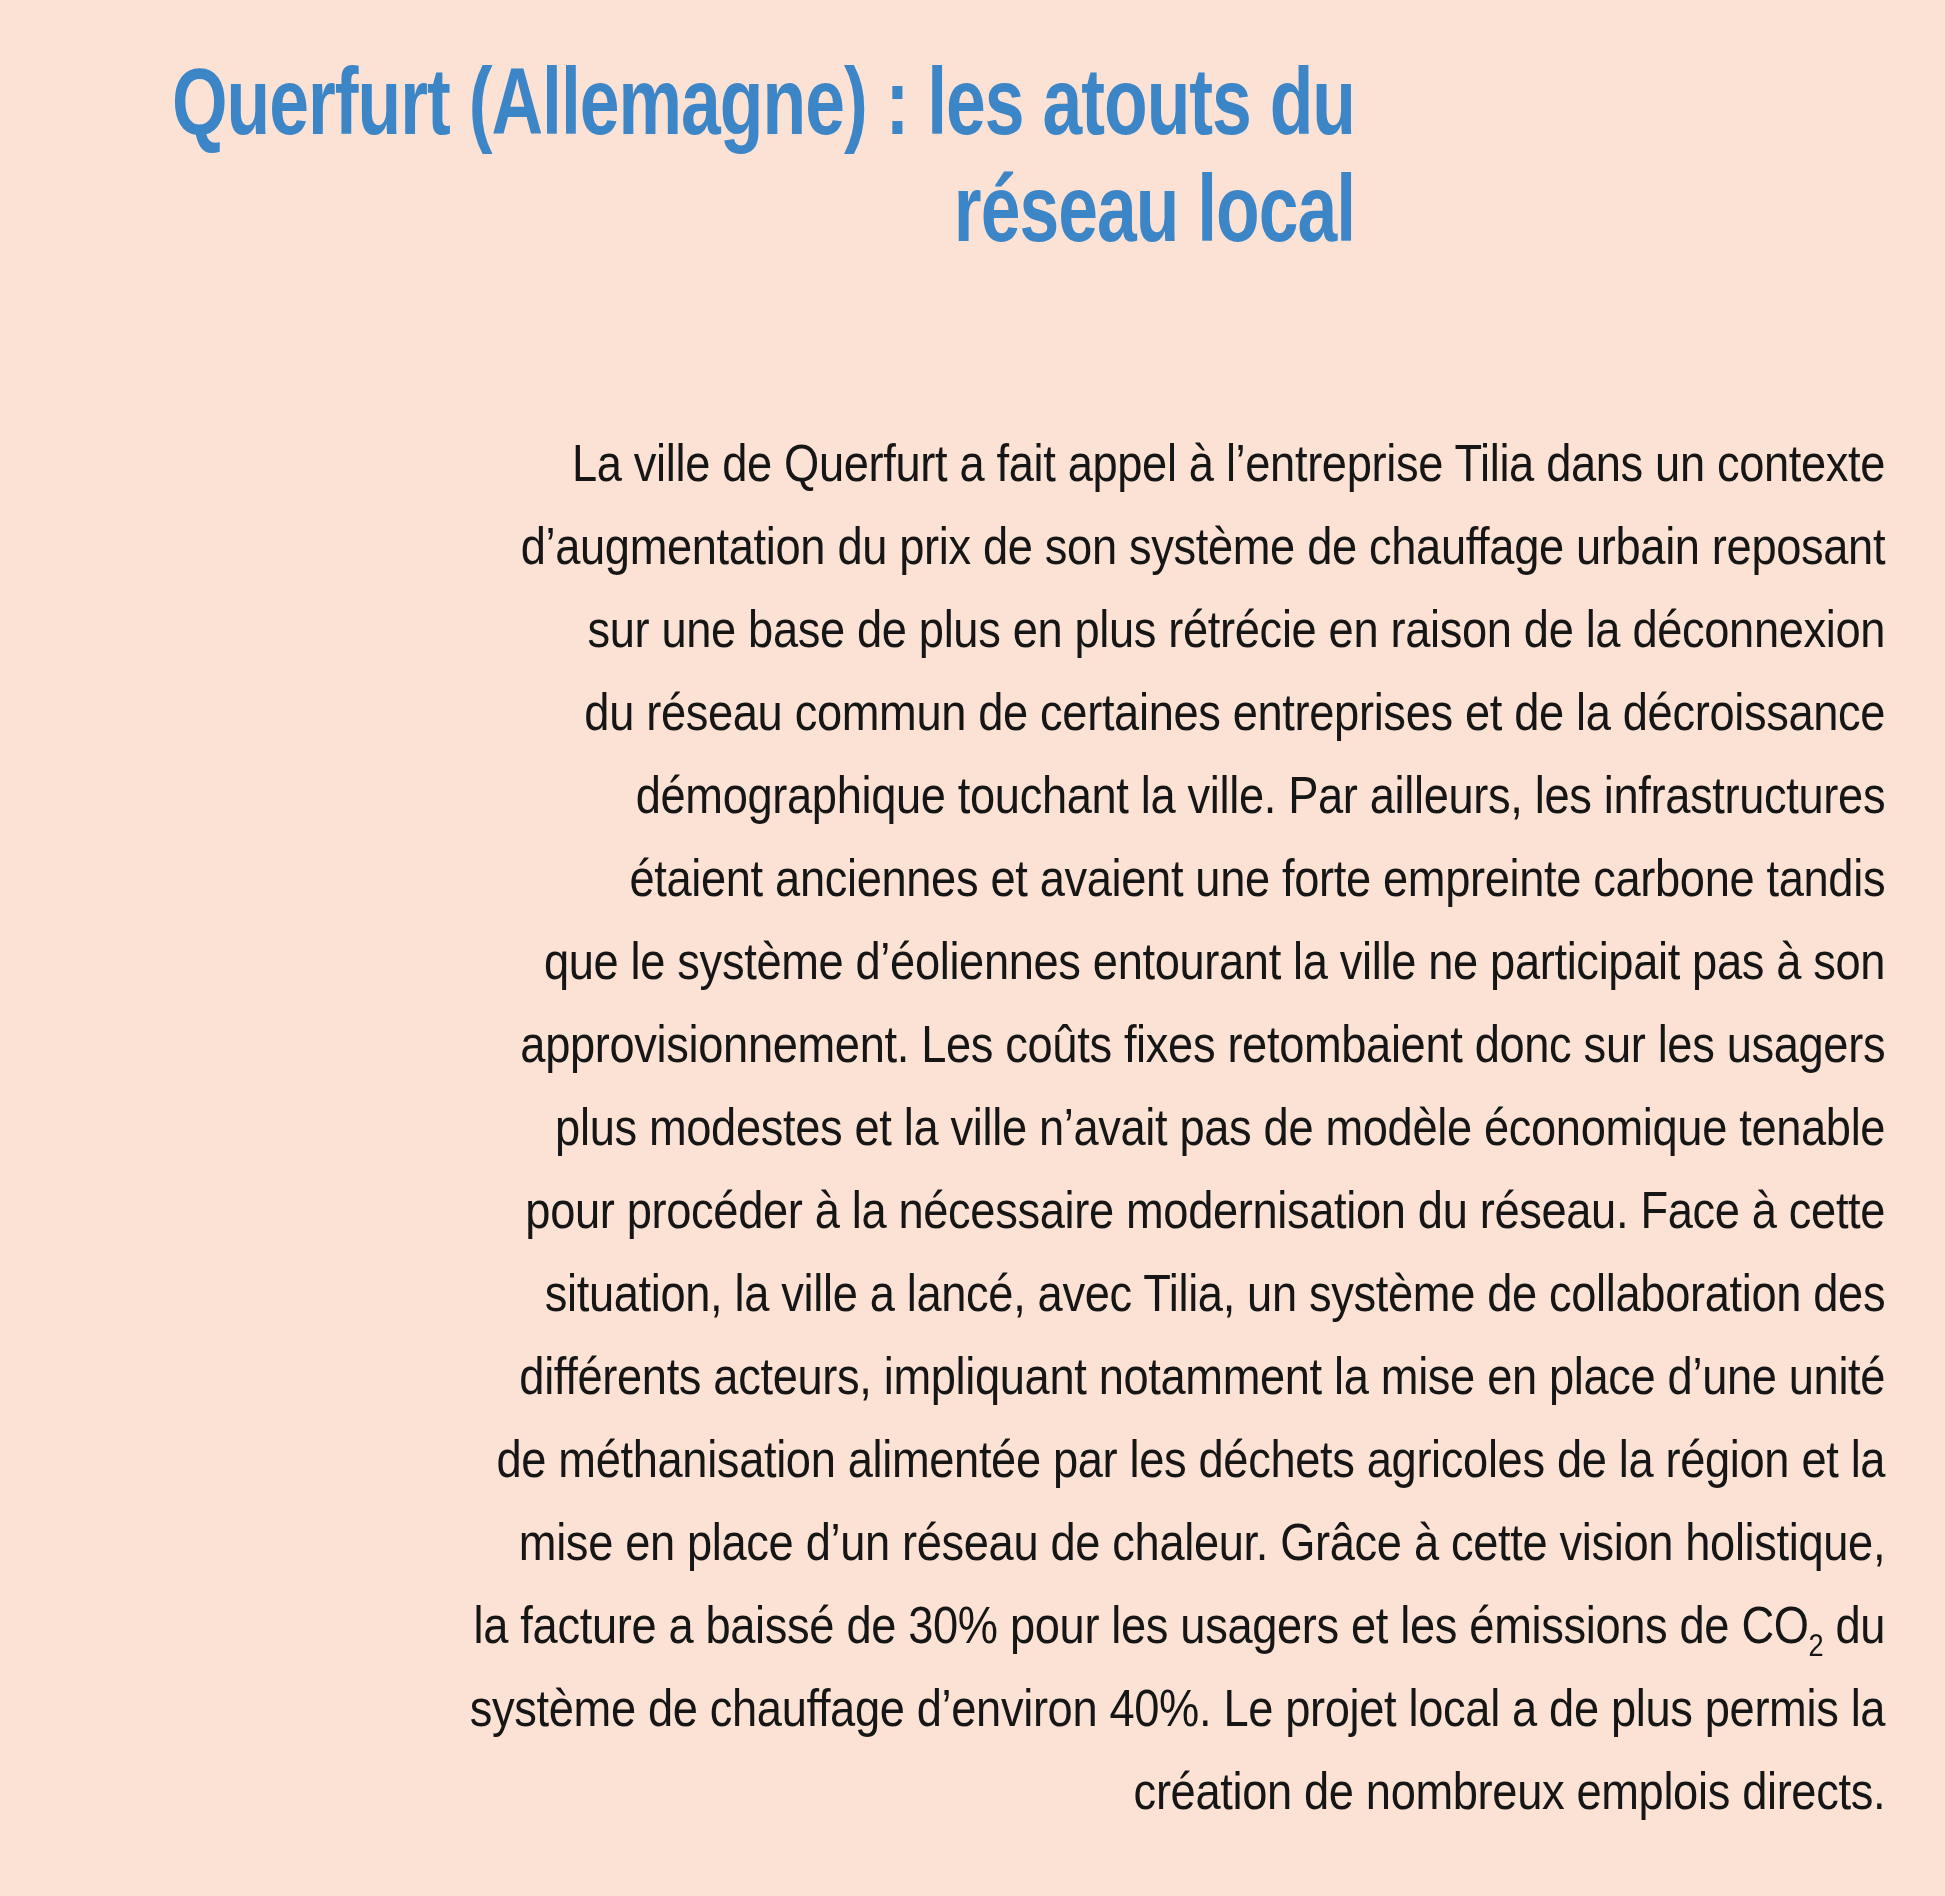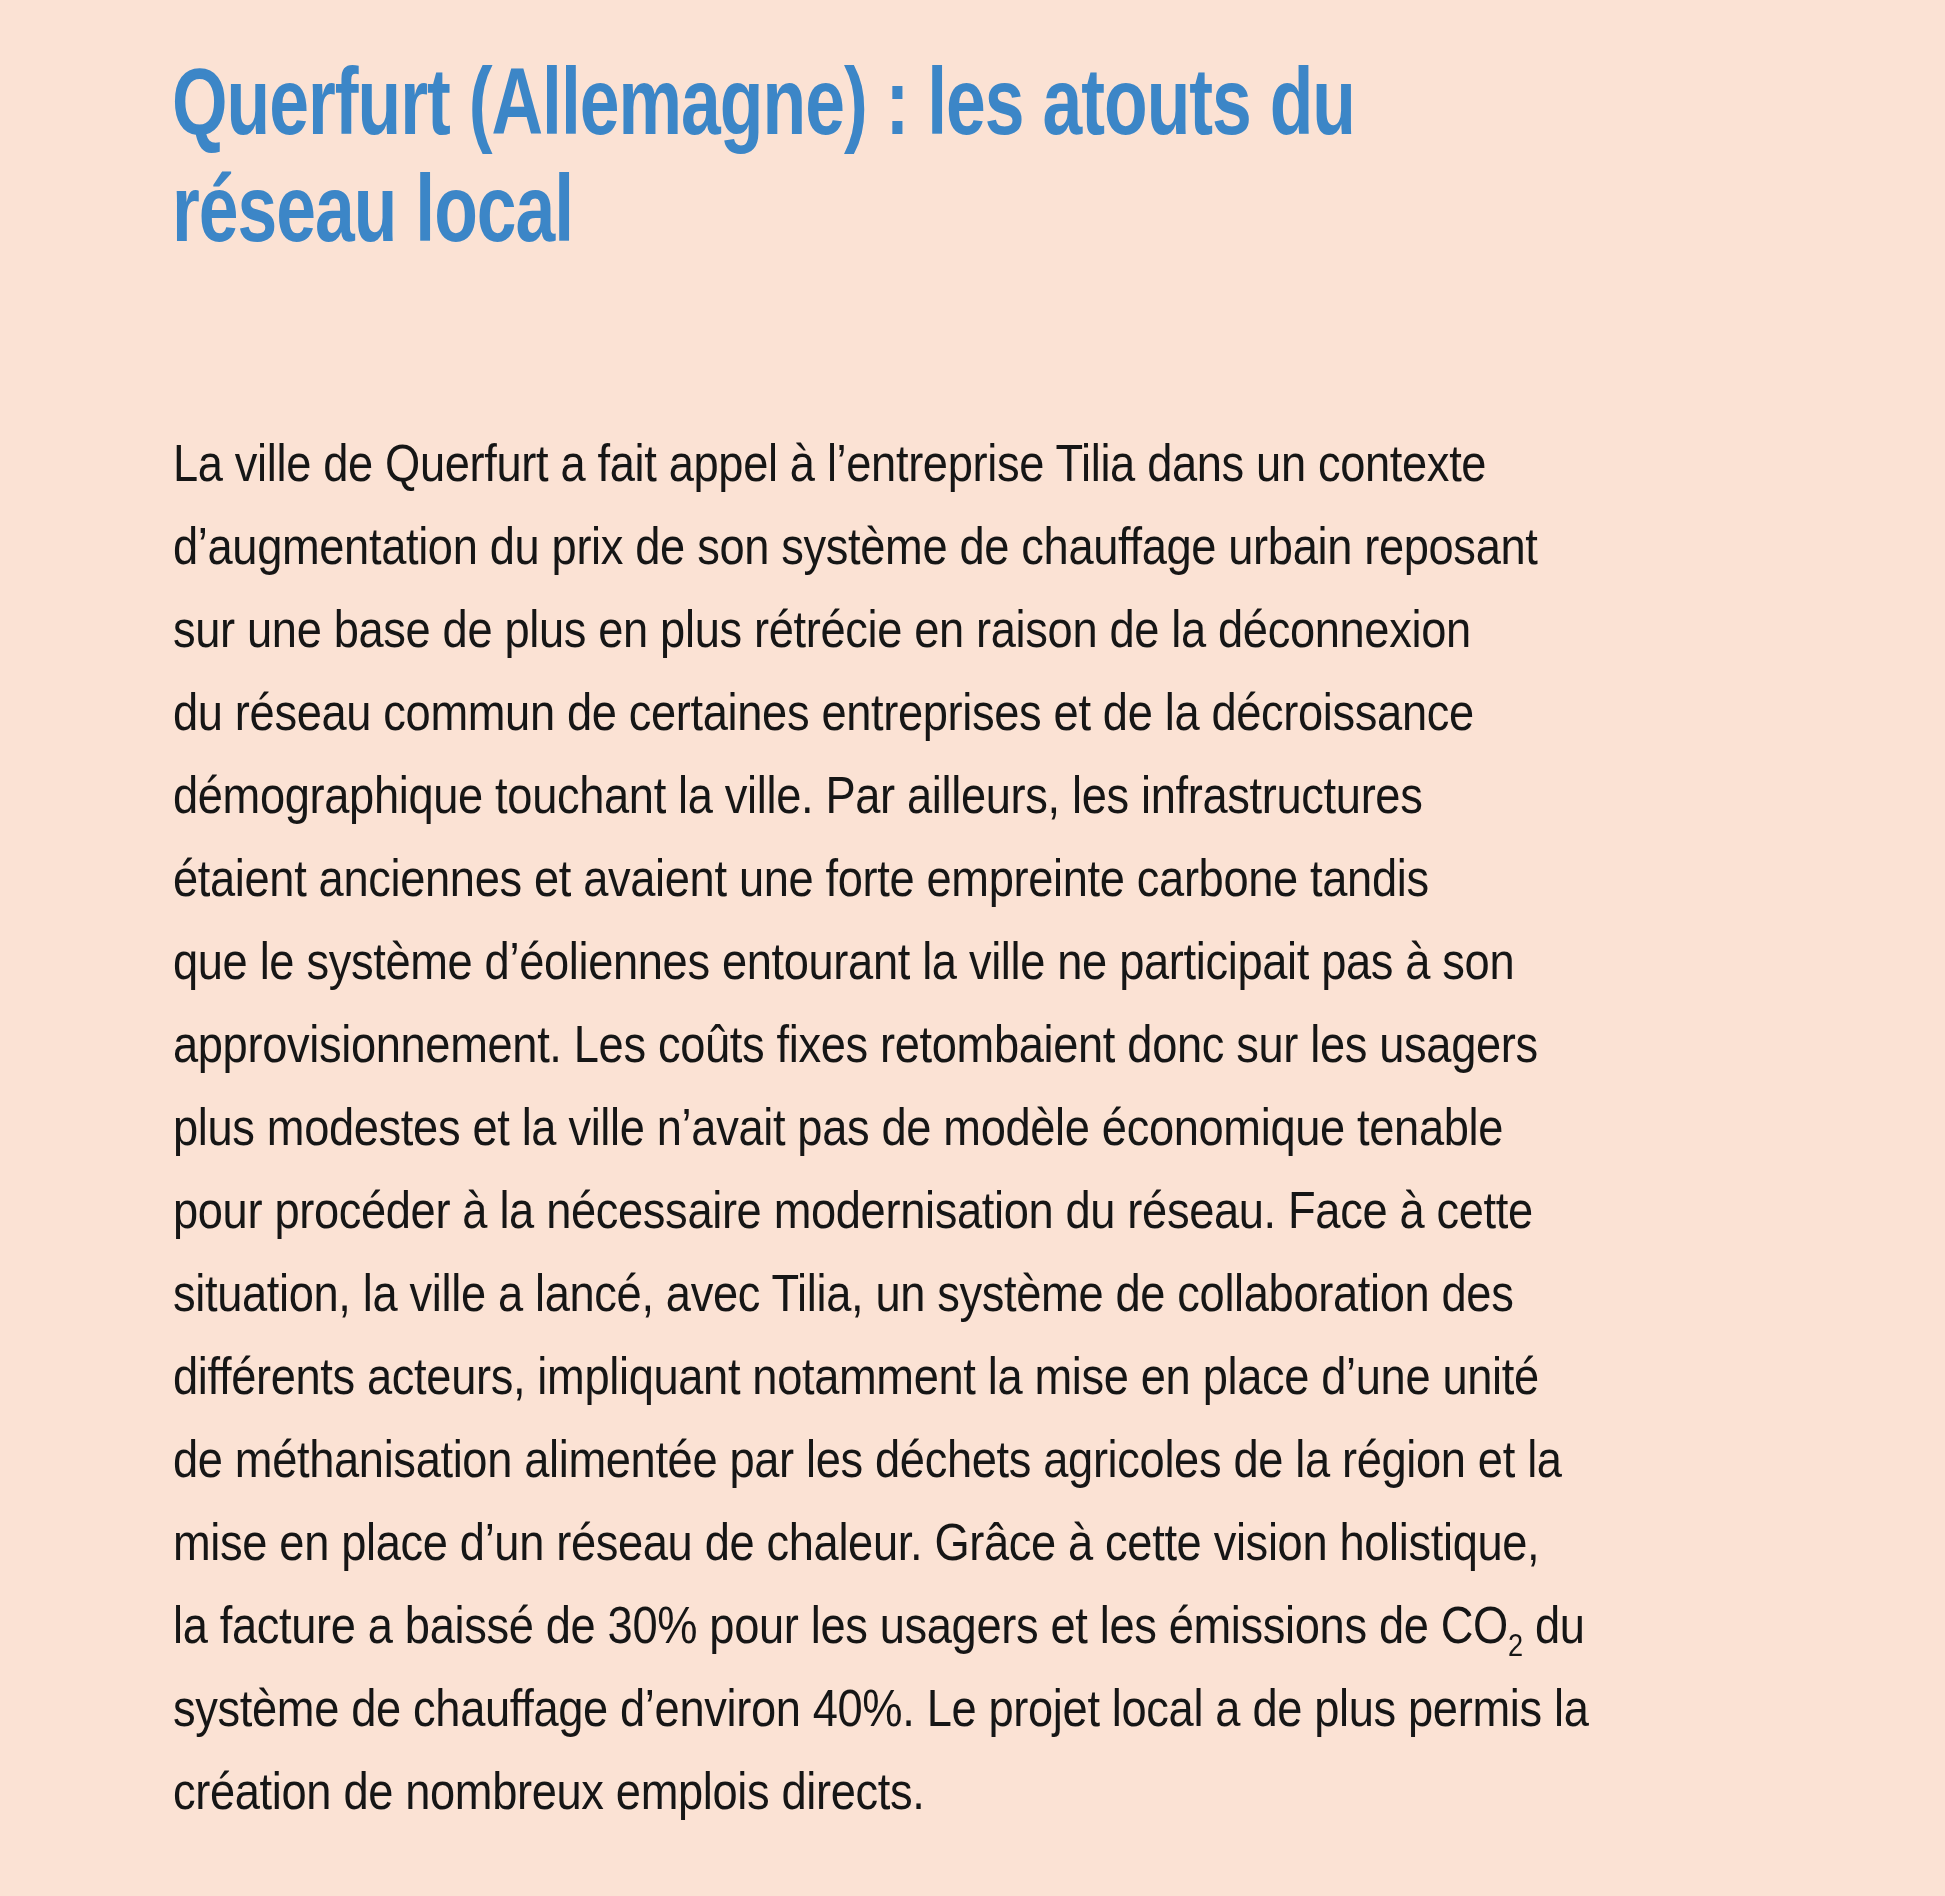--- a/index.html
+++ b/index.html
@@ -10,20 +10,21 @@
     width: 1946px;
     height: 1897px;
     background: #FBE2D4;
     overflow: hidden;
     font-family: "Liberation Sans", sans-serif;
   }
   .page {
     position: relative;
     width: 1946px;
     height: 1897px;
+    text-align: right;
   }
   .title {
     position: absolute;
     left: 172px;
     top: 48px;
     margin: 0;
     font-family: "Liberation Sans", sans-serif;
     font-weight: 700;
     font-size: 94px;
     line-height: 107px;

